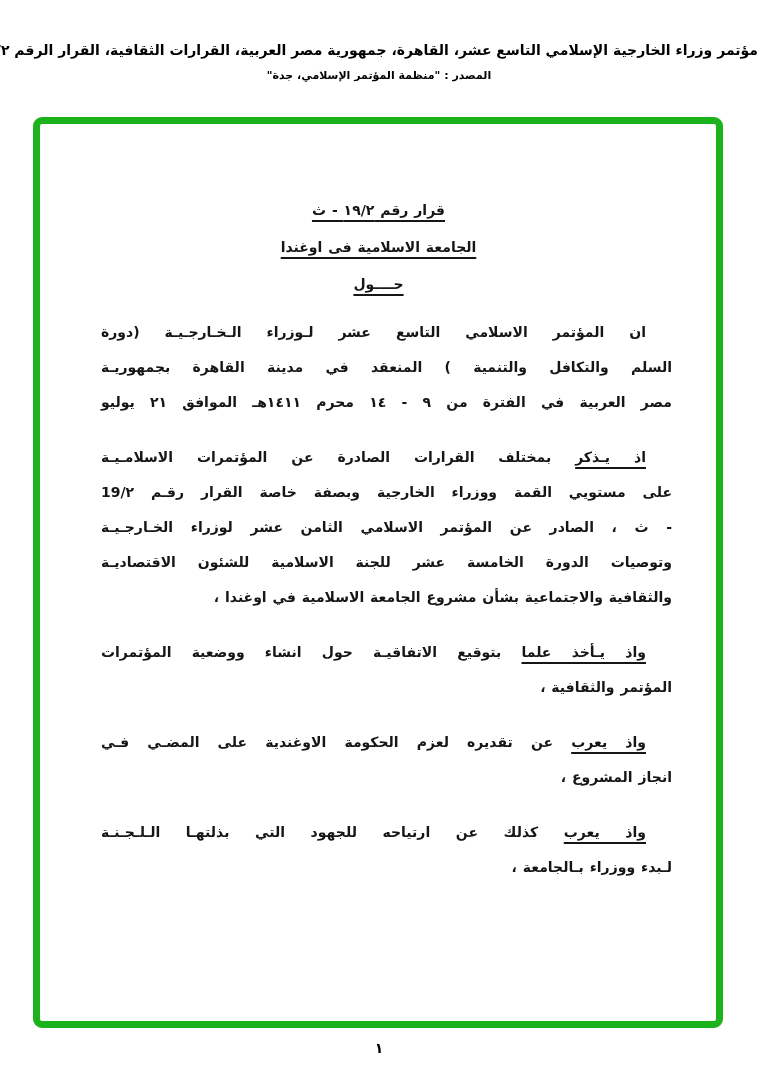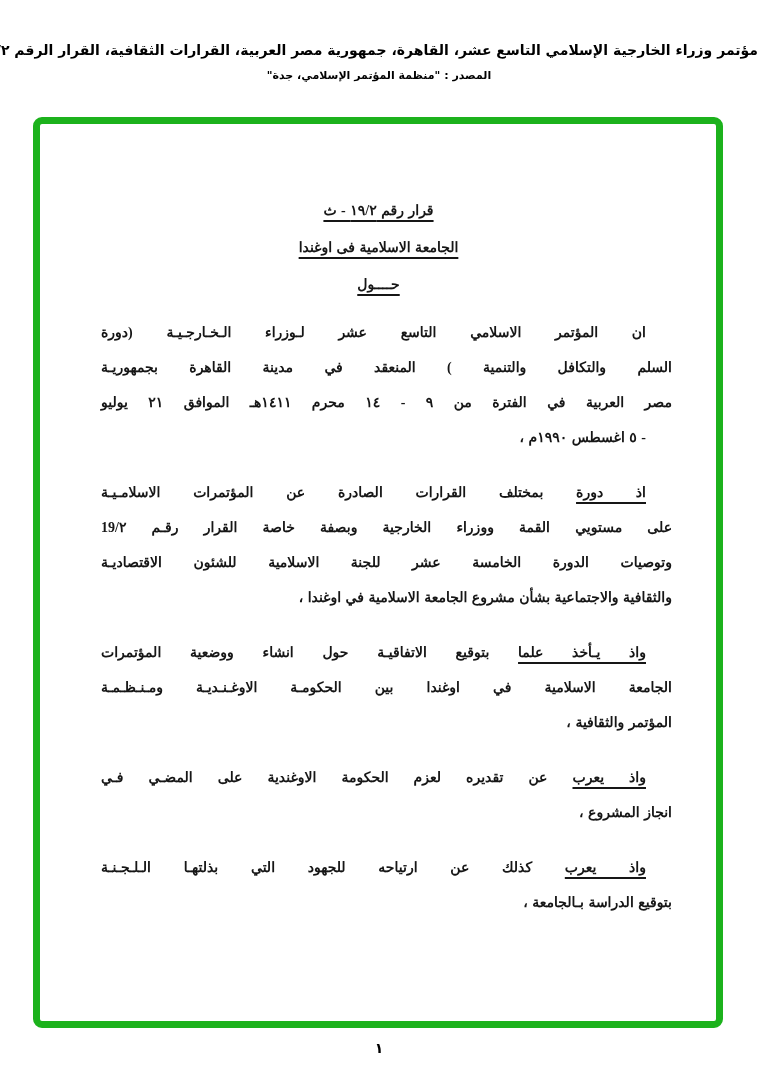--- a/index.html
+++ b/index.html
@@ -27,21 +27,20 @@
     width:690px;height:911px;
     box-sizing:border-box;
     border:7px solid #1cb21c;
     border-radius:9px;
   }
   .content{
     position:absolute;top:192px;right:86px;width:587px;
     direction:rtl;
     font-size:14px;font-weight:bold;color:#161616;
     word-spacing:1px;
-    font-family:Liberation Serif, serif;
   }
   .title-block{
     text-align:center;line-height:37px;margin:0 0 12px 0;
   }
   .u{
     text-decoration:underline;
     text-underline-offset:5px;
     text-decoration-thickness:1.5px;
   }
   .para{line-height:35px;margin:0 0 20px 0;}
@@ -69,43 +68,42 @@
     <div class="title-block">
       <div><span class="u">قرار رقم ١٩/٢ - ث</span></div>
       <div><span class="u">الجامعة الاسلامية فى اوغندا</span></div>
       <div><span class="u">حــــول</span></div>
     </div>
 
     <div class="para">
       <div class="line first"><span class="u"></span><span>ان المؤتمر الاسلامي التاسع عشر لـوزراء الـخـارجـيـة (دورة</span></div>
       <div class="line">السلم والتكافل والتنمية ) المنعقد في مدينة القاهرة بجمهوريـة</div>
       <div class="line">مصر العربية في الفترة من ٩ - ١٤ محرم ١٤١١هـ الموافق ٢١ يوليو</div>
-      <div class="line last indent">- ٥ اغسطس ١٩٩٠م ،</div>
     </div>
 
     <div class="para">
-      <div class="line first"><span class="u">اذ دورة</span><span> بمختلف القرارات الصادرة عن المؤتمرات الاسلامـيـة</span></div>
+      <div class="line first"><span class="u">اذ يـذكر</span><span> بمختلف القرارات الصادرة عن المؤتمرات الاسلامـيـة</span></div>
       <div class="line">على مستويي القمة ووزراء الخارجية وبصفة خاصة القرار رقـم 19/٢</div>
+      <div class="line">- ث ، الصادر عن المؤتمر الاسلامي الثامن عشر لوزراء الخـارجـيـة</div>
       <div class="line">وتوصيات الدورة الخامسة عشر للجنة الاسلامية للشئون الاقتصاديـة</div>
       <div class="line last">والثقافية والاجتماعية بشأن مشروع الجامعة الاسلامية في اوغندا ،</div>
     </div>
 
     <div class="para">
       <div class="line first"><span class="u">واذ يـأخذ علما</span><span> بتوقيع الاتفاقيـة حول انشاء ووضعية المؤتمرات</span></div>
-      <div class="line">الجامعة الاسلامية في اوغندا بين الحكومـة الاوغـنـديـة ومـنـظـمـة</div>
       <div class="line last">المؤتمر والثقافية ،</div>
     </div>
 
     <div class="para">
       <div class="line first"><span class="u">واذ يعرب</span><span> عن تقديره لعزم الحكومة الاوغندية على المضـي فـي</span></div>
       <div class="line last">انجاز المشروع ،</div>
     </div>
 
     <div class="para">
       <div class="line first"><span class="u">واذ يعرب</span><span> كذلك عن ارتياحه للجهود التي بذلتهـا الـلـجـنـة</span></div>
-      <div class="line last">بتوقيع الدراسة بـالجامعة ،</div>
+      <div class="line last">لـبدء ووزراء بـالجامعة ،</div>
     </div>
 
   </div>
 
   <div class="page-number">١</div>
 
 </div>
 
 </body></html>

